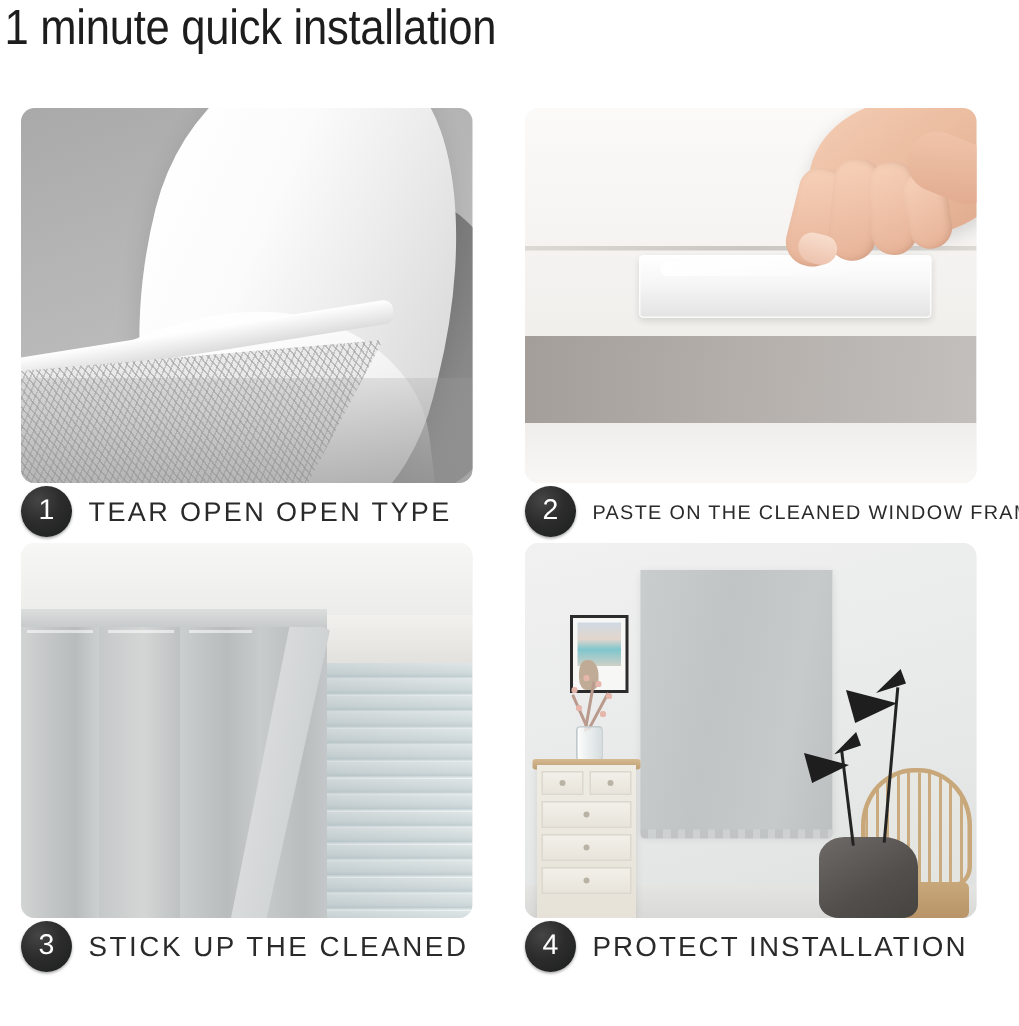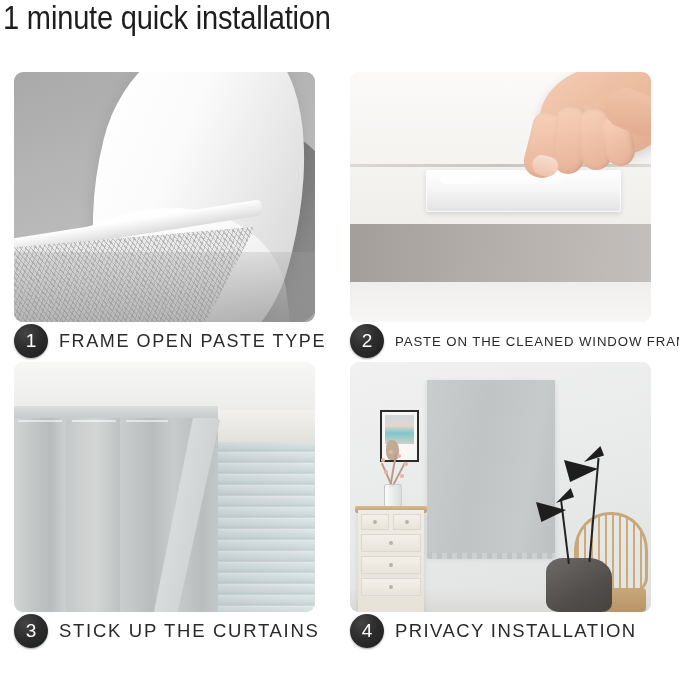--- a/index.html
+++ b/index.html
@@ -259,21 +259,21 @@
   <div class="photo" id="photo1">
     <div id="p1-darkblob"></div>
     <div id="p1-whiteband"></div>
     <div id="p1-shadowcurve"></div>
     <div id="p1-meshedge"></div>
     <div id="p1-mesh"></div>
     <div id="p1-bottom"></div>
   </div>
   <div class="cap cap-1" style="top:252px;">
     <div class="badge">1</div>
-    <div class="cap-text">FRAME OPEN PASTE TYPE</div>
+    <div class="cap-text">TEAR OPEN OPEN TYPE</div>
   </div>
 </div>
 
 <div class="panel" style="left:350px;top:72px;width:301px;height:275px;">
   <div class="photo" id="photo2">
     <div id="p2-wall"></div>
     <div id="p2-seam"></div>
     <div id="p2-tape"></div>
     <div id="p2-grayband"></div>
     <div id="p2-sill"></div>
@@ -304,21 +304,21 @@
     <div class="p3-panelc" id="p3-c3"></div>
     <div class="p3-panelc" id="p3-c4"></div>
     <div id="p3-fold"></div>
     <div id="p3-header"></div>
     <div class="p3-stitch" style="left:4px;width:44px;"></div>
     <div class="p3-stitch" style="left:58px;width:44px;"></div>
     <div class="p3-stitch" style="left:112px;width:42px;"></div>
   </div>
   <div class="cap cap-3" style="top:252px;">
     <div class="badge">3</div>
-    <div class="cap-text">STICK UP THE CURTAINS</div>
+    <div class="cap-text">STICK UP THE CLEANED</div>
   </div>
 </div>
 
 <div class="panel" style="left:350px;top:362px;width:301px;height:275px;">
   <div class="photo" id="photo4">
     <div id="p4-wall"></div>
     <div id="p4-floor"></div>
     <div id="p4-curtain"></div>
 
     <div id="p4-frame">
@@ -358,15 +358,15 @@
 
     <div id="p4-lamp-pole"></div>
     <div id="p4-lamp-pole2"></div>
     <div class="p4-cone" id="p4-cone1"></div>
     <div class="p4-cone-up" id="p4-cone1b"></div>
     <div class="p4-cone" id="p4-cone2"></div>
     <div class="p4-cone-up" id="p4-cone2b"></div>
   </div>
   <div class="cap cap-4" style="top:252px;">
     <div class="badge">4</div>
-    <div class="cap-text">PRIVACY INSTALLATION</div>
+    <div class="cap-text">PROTECT INSTALLATION</div>
   </div>
 </div>
 
 </body></html>

